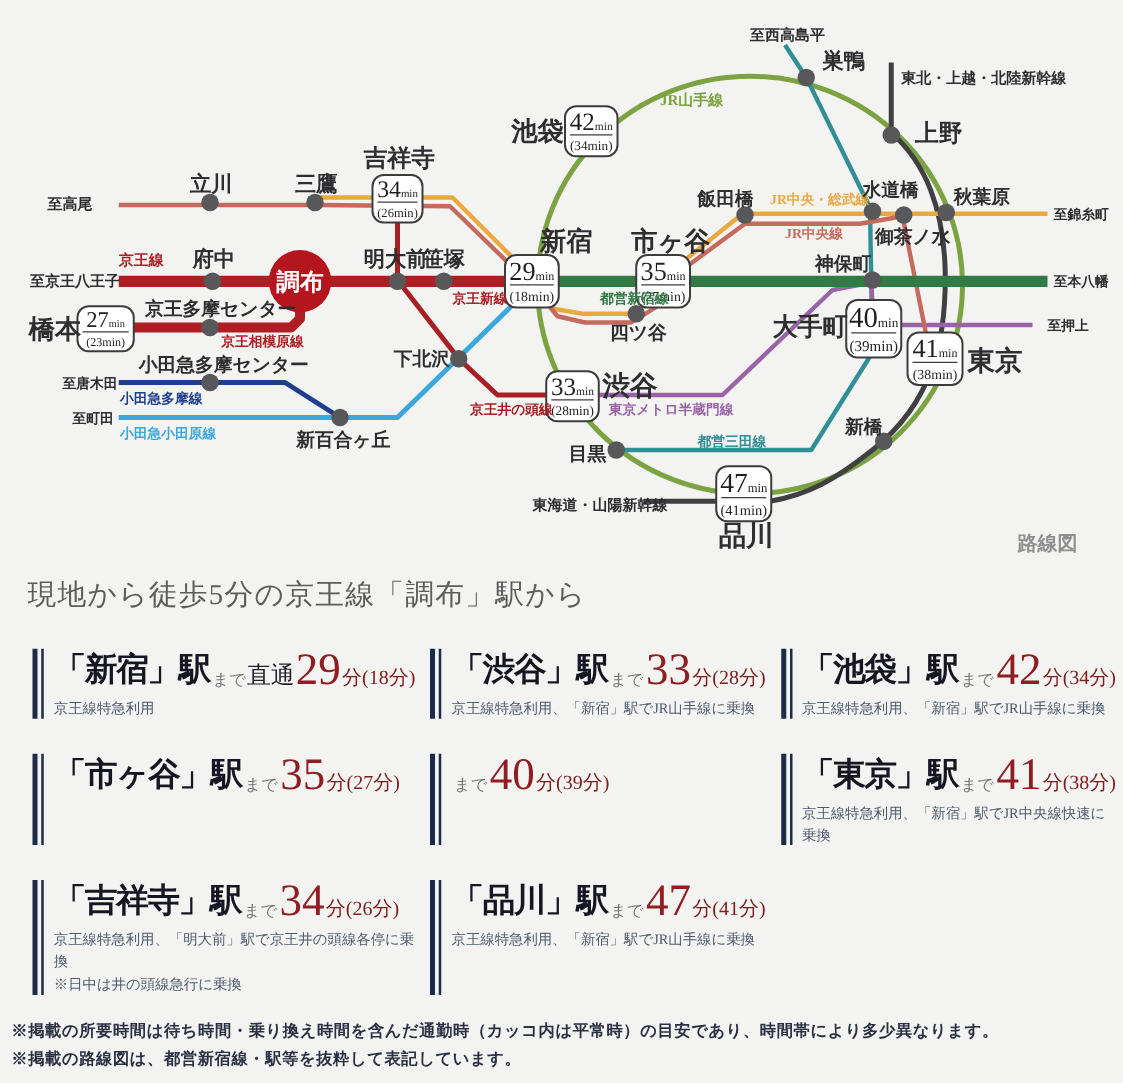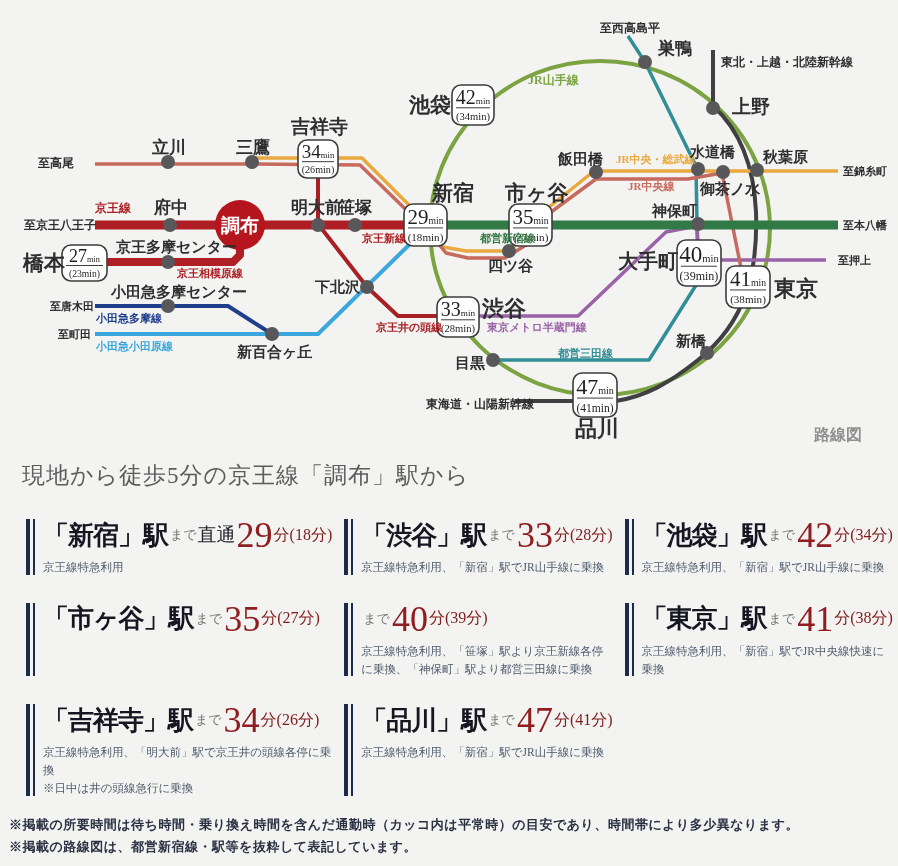--- a/index.html
+++ b/index.html
@@ -23,21 +23,21 @@
     grid-template-columns:repeat(3,1fr);
     column-gap:12px;
     row-gap:24px;
     padding:0 26px;
     margin-top:26px;
   }
   .card{position:relative;padding-left:17px;}
   .accent-bars{position:absolute;left:0;top:2px;bottom:2px;width:10px;}
   .accent-bars .b1{position:absolute;left:0;top:0;bottom:0;width:4px;background:#1c2b4a;}
   .accent-bars .b2{position:absolute;left:7px;top:0;bottom:0;width:2px;background:#1c2b4a;}
-  .card-title{display:flex;align-items:center;white-space:nowrap;}
+  .card-title{display:flex;align-items:flex-end;white-space:nowrap;}
   .st-name{font-size:26px;font-weight:600;color:#161622;letter-spacing:-1px;}
   .made{font-size:13px;color:#737373;margin:0 1px 0 2px;}
   .pre{font-size:19px;color:#20202a;}
   .num{font-size:36px;color:#8f1d22;line-height:1;margin:0 1px;}
   .tail{font-size:16px;color:#7f1d1d;}
   .card-note{margin-top:6px;font-size:11.5px;color:#4e5a6b;line-height:1.55;}
   .card-note2{font-size:11.5px;color:#4e5a6b;line-height:1.55;}
   .footer{padding:16px 9px 0 9px;}
   .footer div{font-size:13px;font-weight:700;color:#2b3143;line-height:1.7;letter-spacing:.5px;}
 </style>
@@ -247,21 +247,20 @@
     <div class="card">
       <div class="accent-bars">
         <div class="b1"></div>
         <div class="b2"></div>
       </div>
       <div class="card-title">
         <span class="made">まで</span>
         <span class="num">40</span>
         <span class="tail">分(39分)</span>
       </div>
-      <div class="card-note">京王線特急利用、「笹塚」駅より京王新線各停に乗換、「神保町」駅より都営三田線に乗換</div>
     </div>
     <div class="card">
       <div class="accent-bars">
         <div class="b1"></div>
         <div class="b2"></div>
       </div>
       <div class="card-title">
         <span class="st-name">「東京」駅</span>
         <span class="made">まで</span>
         <span class="num">41</span>

